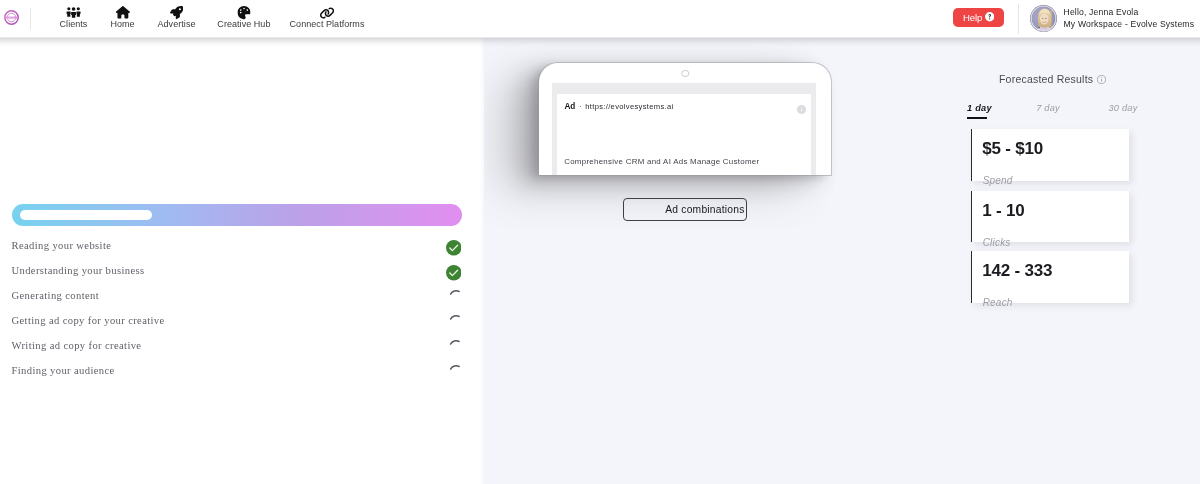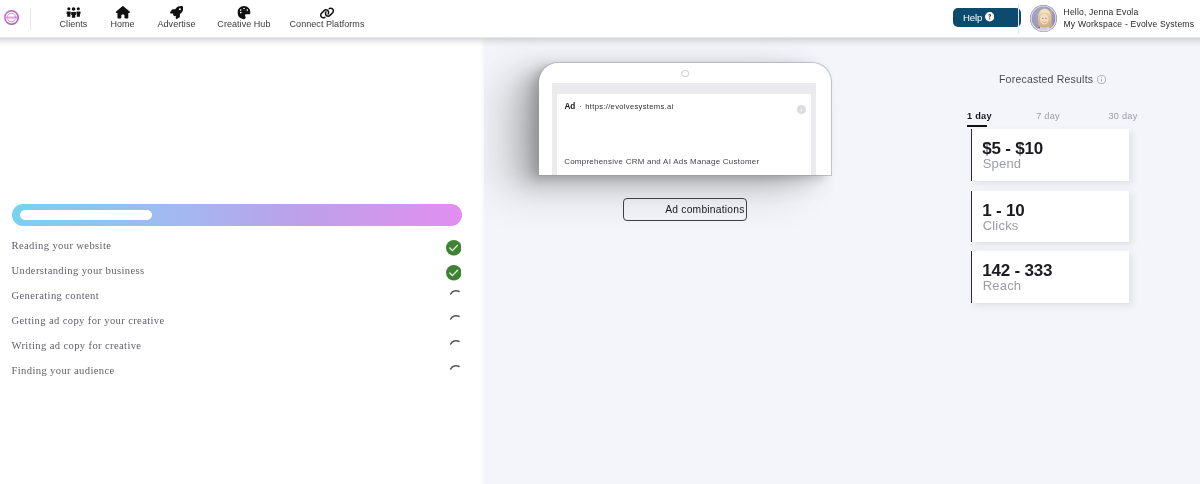--- a/index.html
+++ b/index.html
@@ -29,22 +29,22 @@
   .nav-icon svg { display: block; }
   .nav-item[data-name="nav-item-clients"] .nav-icon svg { margin-top: .8px; }
   .nav-item[data-name="nav-item-home"] .nav-icon svg { margin-top: .1px; }
   .nav-item[data-name="nav-item-advertise"] .nav-icon svg { margin-top: .1px; }
   .nav-item[data-name="nav-item-creative-hub"] .nav-icon svg { margin-top: 0; }
   .nav-item[data-name="nav-item-connect-platforms"] .nav-icon svg { margin-top: .4px; }
   .nav-label { font-size: 9px; color: #3a3a3f; margin-top: 2.3px; letter-spacing: .05px; white-space: nowrap; line-height: 1; }
 
   .hdr-right { position: absolute; right: 0; top: 0; height: 38px; }
   .help-btn {
-    position: absolute; left: -247px; top: 8px; width: 68px; height: 19px;
-    background: #0c4a6e; color: #fff; border-radius: 5px;
+    position: absolute; left: -247px; top: 8px; width: 51px; height: 19px;
+    background: #ef4444; color: #fff; border-radius: 5px;
     display: flex; align-items: center; padding-left: 10px; font-size: 9.6px;
     cursor: pointer; letter-spacing: -.1px;
   }
   .help-q { position: absolute; left: 31.5px; top: 4.4px; width: 9.4px; height: 9.4px; }
   .hdr-div2 { position: absolute; left: -182.5px; top: 4px; width: 1px; height: 30px; background: #e4e4e9; }
   .avatar { position: absolute; left: -170px; top: 4.5px; width: 27px; height: 27px;
     border-radius: 50%; overflow: hidden; background: #8e8bb6; }
   .user-txt { position: absolute; left: -136.5px; top: 7.1px; }
   .user-txt div { font-size: 8.6px; color: #26262b; white-space: nowrap; height: 11.5px;
     letter-spacing: .18px; line-height: 11.5px; }
@@ -136,40 +136,41 @@
     position: absolute; top: 38px; left: 970px; width: 230px; height: 446px;
     background: #f4f5fa;
   }
   .fc-title {
     position: absolute; left: 29px; top: 34.6px; display: flex; align-items: center;
     font-size: 10.5px; color: #4a4a53; letter-spacing: .21px;
   }
   .fc-info { margin-left: 4px; width: 9.4px; height: 9.4px; display: block; position: relative; top: .6px; }
   .fc-tabs { position: absolute; left: 0; top: 57.7px; width: 230px; height: 18px; }
   .fc-tab {
-    position: absolute; top: 16px; font-size: 9.2px; cursor: pointer; white-space: nowrap;
-    letter-spacing: .26px; line-height: 1;
+    position: absolute; top: 8px; font-size: 9.2px; cursor: pointer; white-space: nowrap;
+    letter-spacing: .26px; line-height: 1; font-style: italic;
   }
   .fc-tab.active { color: #16161a; font-weight: 600; }
   .fc-tab.inactive { color: #9b9ba6; }
   .fc-tab .ul {
     position: absolute; left: -.2px; top: 13.5px; height: 1.8px; background: #111; width: 20.5px;
   }
   .fc-card {
     position: absolute; left: 0.8px; width: 158.6px; height: 51.5px;
     background: #fff; border-left: 1.6px solid #2b2b30;
     box-shadow: 3px 3px 6px rgba(130,133,145,.17);
   }
   .fc-val {
     position: absolute; left: 10.5px; top: 11.2px; font-size: 17px; font-weight: 700;
     color: #1b1b20; letter-spacing: -.2px; line-height: 1;
   }
   .fc-lab {
-    position: absolute; left: 10.9px; top: 28px; font-size: 13px; color: #9c9ca6; line-height: 1;
+    position: absolute; left: 10.9px; top: 47px; font-size: 10px; color: #9c9ca6; line-height: 1;
     letter-spacing: .2px;
+    font-style: italic;
   }
 </style>
 </head>
 <body>
 
 <div class="app" data-name="app-root">
 
   <div class="header" data-name="top-header">
     <div class="logo" data-name="app-logo">
       <svg width="20" height="20" viewBox="5.5 6 32 32" data-name="logo-mark">

